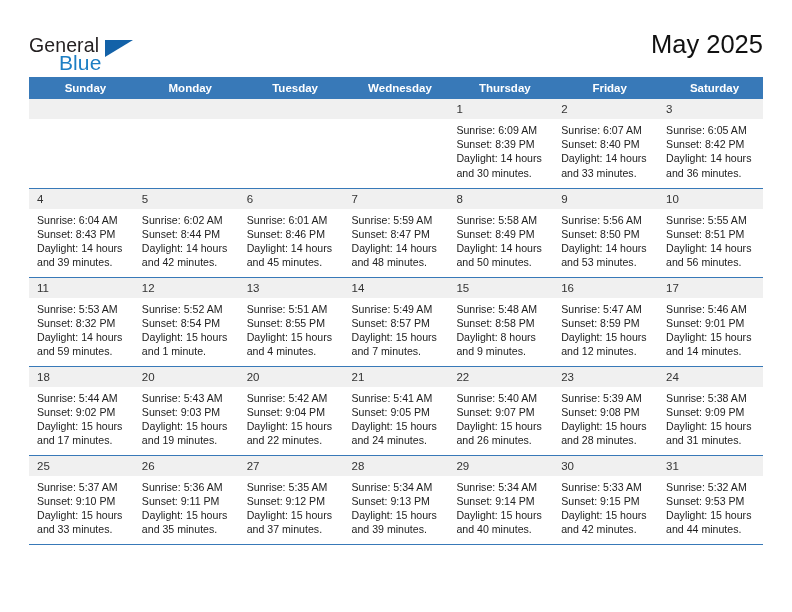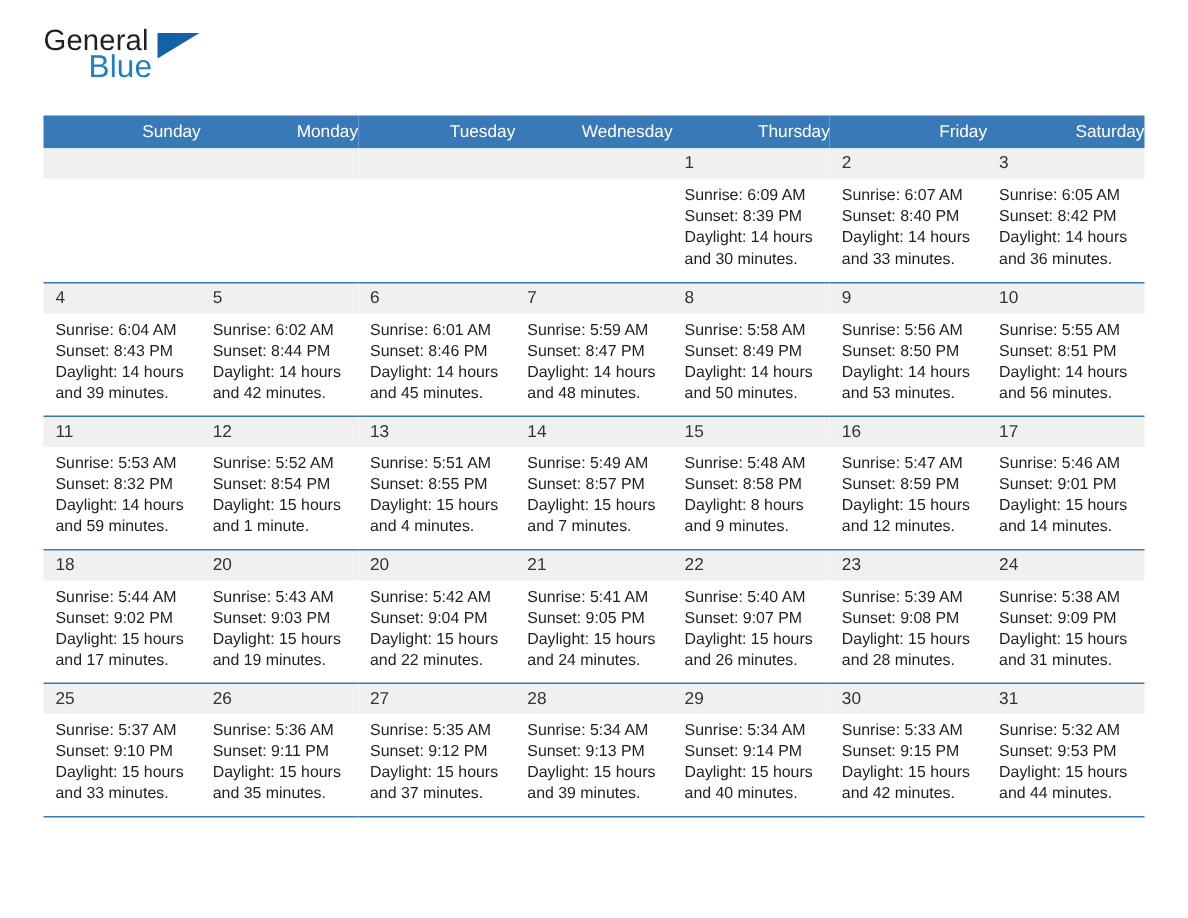--- a/index.html
+++ b/index.html
@@ -20,21 +20,21 @@
     height: 612px;
     box-sizing: border-box;
     padding: 0 29px;
   }
 
   
   .header {
     display: flex;
     align-items: flex-start;
     justify-content: space-between;
-    padding-top: 12px;
+    padding-top: 30px;
     height: 72px;
     box-sizing: border-box;
   }
   .logo {
     position: relative;
     width: 110px;
     height: 46px;
     user-select: none;
   }
   .logo-general {
@@ -84,23 +84,23 @@
   
   .calendar {
     margin-top: 5px;
     width: 734px;
     border-collapse: collapse;
     table-layout: fixed;
   }
   .calendar th {
     background: #3879b8;
     color: #ffffff;
-    font-weight: normal;
+    font-weight: bold;
     font-size: 11.5px;
-    text-align: right;
+    text-align: center;
     padding: 5px 0 5px 8px;
     height: 20px;
     box-sizing: border-box;
     border: none;
   }
   .calendar td {
     vertical-align: top;
     padding: 0;
     border: none;
     border-bottom: 1px solid #3879b8;
@@ -138,20 +138,21 @@
 
 <div class="page">
 
   <div class="header">
     <div class="logo">
       <span class="logo-general">General</span>
       <span class="logo-triangle"></span>
       <span class="logo-blue">Blue</span>
     </div>
     <div class="titles">
+      <div class="cal-title">May 2025</div>
     </div>
   </div>
 
   <table class="calendar">
     <thead>
       <tr>
         <th>Sunday</th>
         <th>Monday</th>
         <th>Tuesday</th>
         <th>Wednesday</th>

